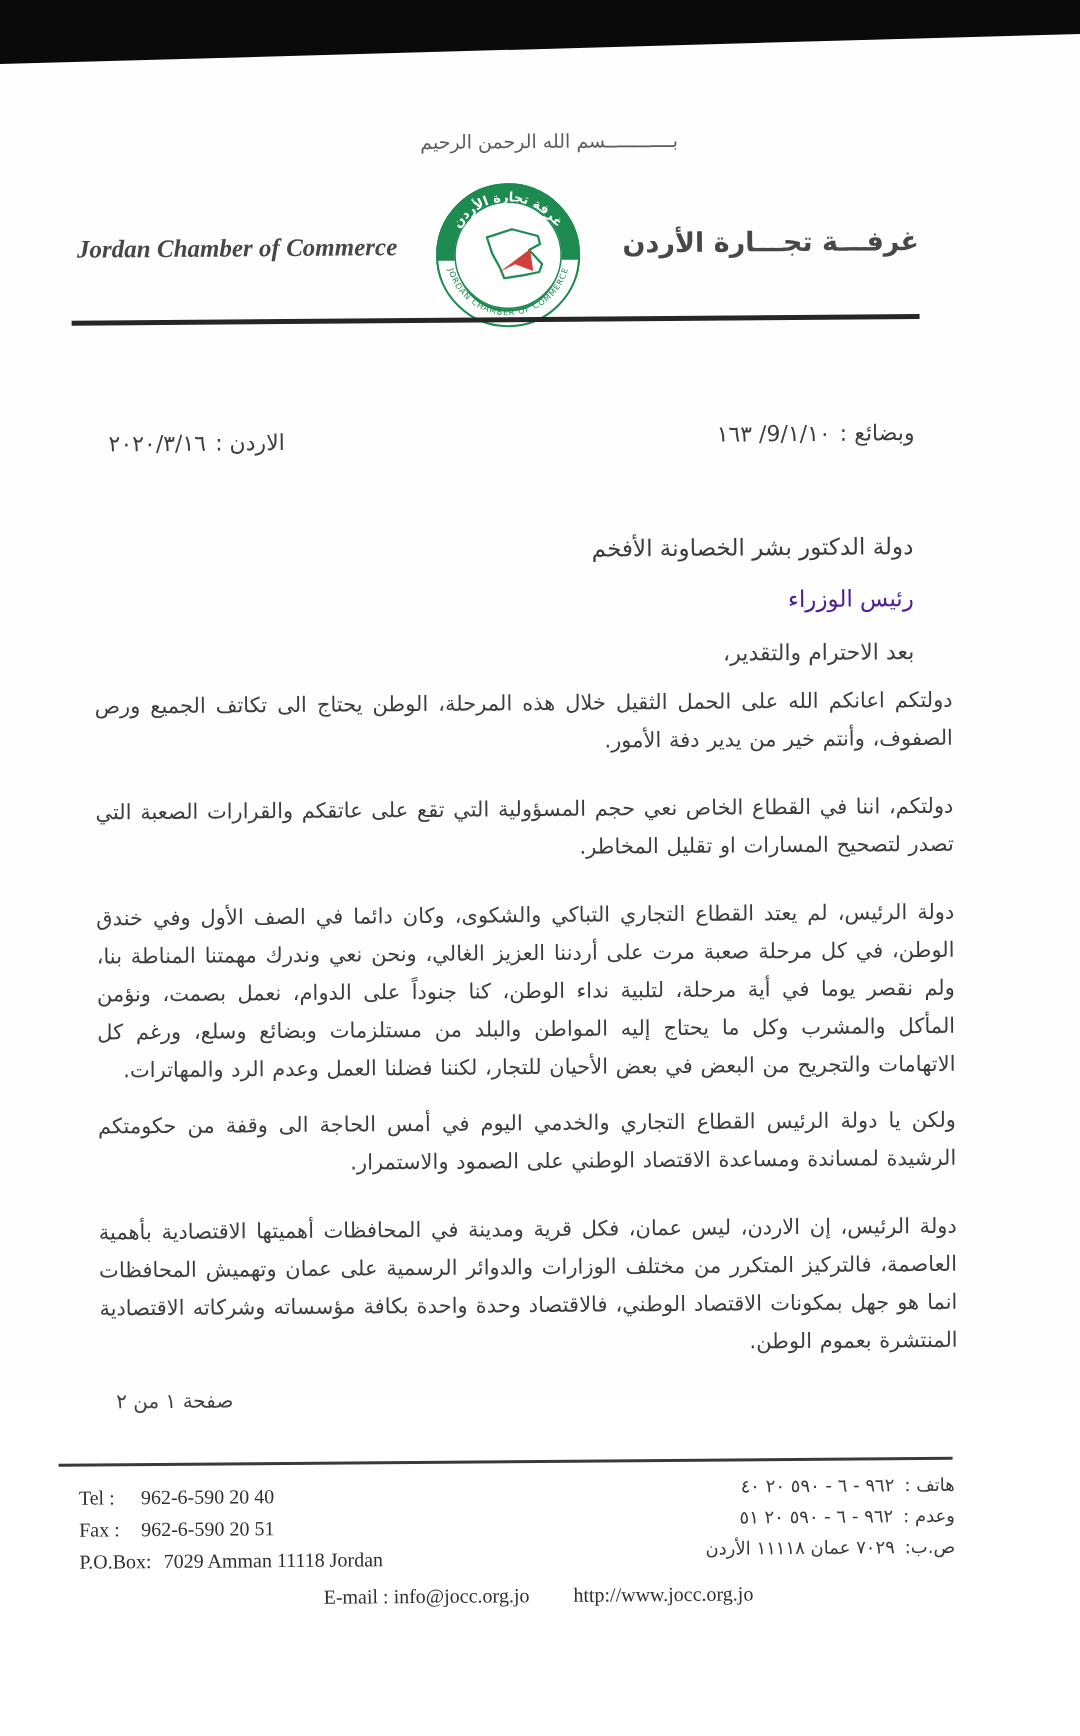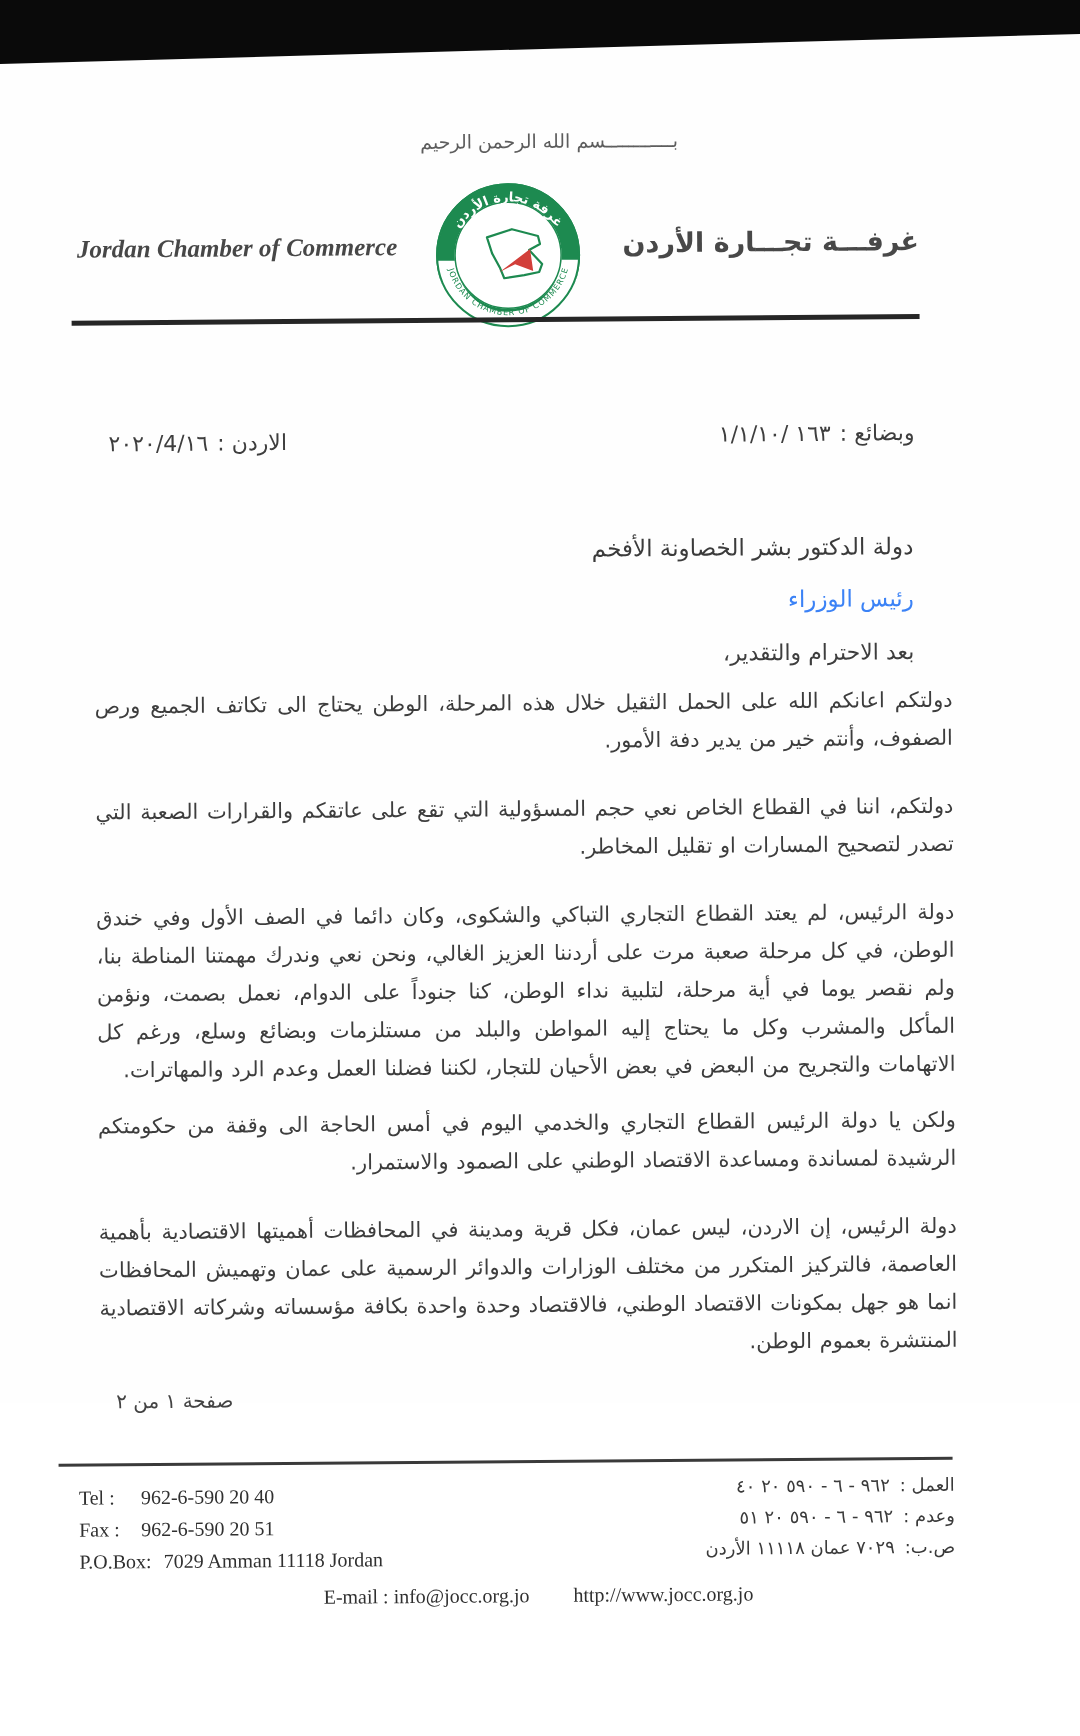--- a/index.html
+++ b/index.html
@@ -29,21 +29,21 @@
   .lh-ar{
     top:228px;right:156px;font-size:27px;font-weight:bold;color:#484848;
     direction:rtl;white-space:nowrap;
   }
   .logo{top:180px;left:438px;width:150px;height:150px;}
   .rule-head{top:317px;left:76px;width:848px;height:5px;background:#262626;}
   .meta-line{display:flex;gap:9px;align-items:baseline;font-size:22px;color:#3e3e3e;direction:rtl;white-space:nowrap;}
   .meta-ref{top:423px;right:162px;}
   .meta-date{top:428px;left:112px;}
   .rcpt1{top:536px;right:164px;font-size:23px;color:#3b3b3b;direction:rtl;white-space:nowrap;}
-  .rcpt2{top:588px;right:164px;font-size:23px;color:#3b82f6;direction:rtl;white-space:nowrap;}
+  .rcpt2{top:588px;right:164px;font-size:23px;color:#4c1d95;direction:rtl;white-space:nowrap;}
   .salut{top:642px;right:164px;font-size:22px;color:#3e3e3e;direction:rtl;white-space:nowrap;}
   .para{
     left:96px;width:858px;direction:rtl;text-align:justify;text-align-last:right;
     font-size:21px;line-height:38px;color:#3d3d3d;word-spacing:1px;
   }
   .p1{top:684px;} .p2{top:790px;} .p3{top:896px;} .p4{top:1104px;} .p5{top:1210px;}
   .page-marker{top:1386px;left:112px;font-size:20px;color:#434343;direction:rtl;white-space:nowrap;text-align:center;}
   .rule-foot{top:1460px;left:54px;width:894px;height:3px;background:#3a3a3a;}
   .foot-en{top:1478px;left:74px;font-family:"Liberation Serif",serif;font-size:20px;color:#303030;}
   .foot-en .row{display:flex;gap:12px;line-height:32px;white-space:nowrap;}
@@ -88,26 +88,26 @@
         <path d="M66,92 L97,69 L100,91 L82,84 Z" fill="#d23f3a"></path>
       </svg>
     </div>
 
     <div class="abs lh-ar">غرفـــة تجـــارة الأردن</div>
 
     <div class="abs rule-head"></div>
 
     <div class="abs meta-line meta-ref">
       <span>وبضائع :</span>
-      <span class="num" dir="ltr">١٦٣ /١/١/١٠</span>
+      <span class="num" dir="ltr">١٦٣ /9/١/١٠</span>
     </div>
 
     <div class="abs meta-line meta-date">
       <span>الاردن :</span>
-      <span class="num" dir="ltr">٢٠٢٠/4/١٦</span>
+      <span class="num" dir="ltr">٢٠٢٠/٣/١٦</span>
     </div>
 
     <div class="abs rcpt1">دولة الدكتور بشر الخصاونة الأفخم</div>
     <div class="abs rcpt2">رئيس الوزراء</div>
     <div class="abs salut">بعد الاحترام والتقدير،</div>
 
     <div class="abs para p1">دولتكم اعانكم الله على الحمل الثقيل خلال هذه المرحلة، الوطن يحتاج الى تكاتف الجميع ورص الصفوف، وأنتم خير من يدير دفة الأمور.</div>
     <div class="abs para p2">دولتكم، اننا في القطاع الخاص نعي حجم المسؤولية التي تقع على عاتقكم والقرارات الصعبة التي تصدر لتصحيح المسارات او تقليل المخاطر.</div>
     <div class="abs para p3">دولة الرئيس، لم يعتد القطاع التجاري التباكي والشكوى، وكان دائما في الصف الأول وفي خندق الوطن، في كل مرحلة صعبة مرت على أردننا العزيز الغالي، ونحن نعي وندرك مهمتنا المناطة بنا، ولم نقصر يوما في أية مرحلة، لتلبية نداء الوطن، كنا جنوداً على الدوام، نعمل بصمت، ونؤمن المأكل والمشرب وكل ما يحتاج إليه المواطن والبلد من مستلزمات وبضائع وسلع، ورغم كل الاتهامات والتجريح من البعض في بعض الأحيان للتجار، لكننا فضلنا العمل وعدم الرد والمهاترات.</div>
     <div class="abs para p4">ولكن يا دولة الرئيس القطاع التجاري والخدمي اليوم في أمس الحاجة الى وقفة من حكومتكم الرشيدة لمساندة ومساعدة الاقتصاد الوطني على الصمود والاستمرار.</div>
@@ -127,21 +127,21 @@
         <span>962-6-590 20 51</span>
       </div>
       <div class="row">
         <span>P.O.Box:</span>
         <span>7029 Amman 11118 Jordan</span>
       </div>
     </div>
 
     <div class="abs foot-ar">
       <div class="row">
-        <span>العمل :</span>
+        <span>هاتف :</span>
         <span class="num" dir="ltr">٩٦٢ - ٦ - ٥٩٠ ٢٠ ٤٠</span>
       </div>
       <div class="row">
         <span>وعدم :</span>
         <span class="num" dir="ltr">٩٦٢ - ٦ - ٥٩٠ ٢٠ ٥١</span>
       </div>
       <div class="row">
         <span>ص.ب:</span>
         <span>٧٠٢٩ عمان ١١١١٨ الأردن</span>
       </div>

